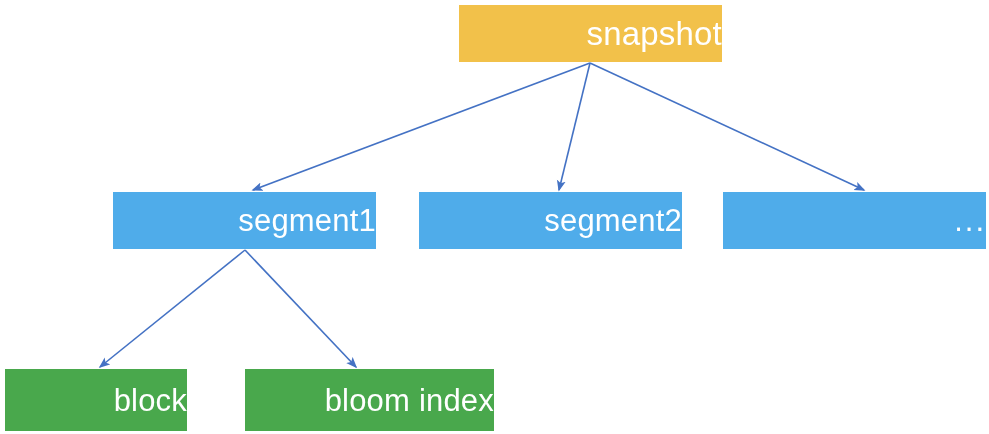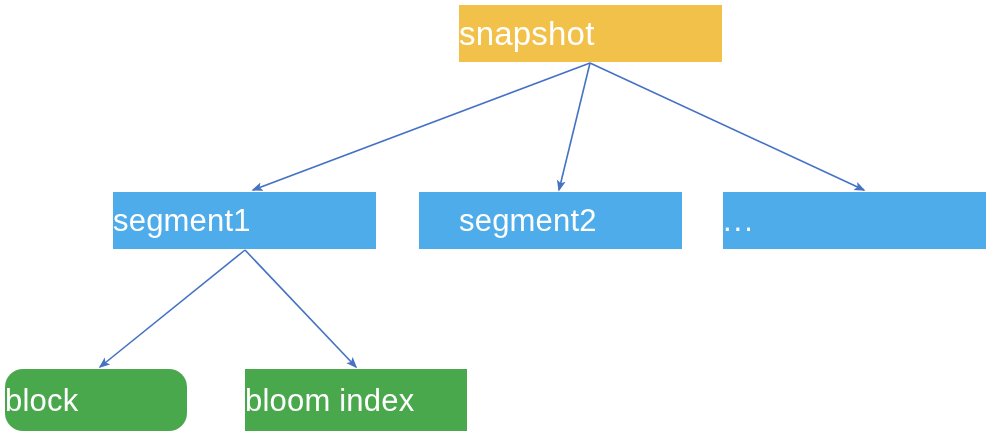--- a/index.html
+++ b/index.html
@@ -13,21 +13,21 @@
     width: 989px;
     height: 434px;
     background: #ffffff;
     overflow: hidden;
     font-family: "Liberation Sans", sans-serif;
   }
   .node {
     position: absolute;
     display: flex;
     align-items: center;
-    justify-content: flex-start;
+    justify-content: flex-end;
     box-sizing: border-box;
     color: #ffffff;
     font-weight: 400;
     line-height: 1;
     letter-spacing: 0.2px;
     white-space: nowrap;
     user-select: none;
   }
   .node-root {
     font-size: 33px;
@@ -80,21 +80,21 @@
   </div>
 
   <div class="node node-mid" style="left: 419px; top: 192px; width: 263px; height: 57px; background: rgb(79, 172, 234); color: rgb(255, 255, 255); padding-left: 40px;">
     <span>segment2</span>
   </div>
 
   <div class="node node-ellipsis" style="left: 723px; top: 192px; width: 263px; height: 57px; background: rgb(79, 172, 234); color: rgb(255, 255, 255);">
     <span>...</span>
   </div>
 
-  <div class="node node-leaf" style="left: 5px; top: 369px; width: 182px; height: 62px; background: rgb(73, 168, 76); color: rgb(255, 255, 255); border-radius: 18px;">
+  <div class="node node-leaf" style="left: 5px; top: 369px; width: 182px; height: 62px; background: rgb(73, 168, 76); color: rgb(255, 255, 255);">
     <span>block</span>
   </div>
 
-  <div class="node node-leaf" style="left: 245px; top: 369px; width: 222px; height: 62px; background: rgb(73, 168, 76); color: rgb(255, 255, 255);">
+  <div class="node node-leaf" style="left: 245px; top: 369px; width: 249px; height: 62px; background: rgb(73, 168, 76); color: rgb(255, 255, 255);">
     <span>bloom index</span>
   </div>
 
 </div>
 
 </body></html>

